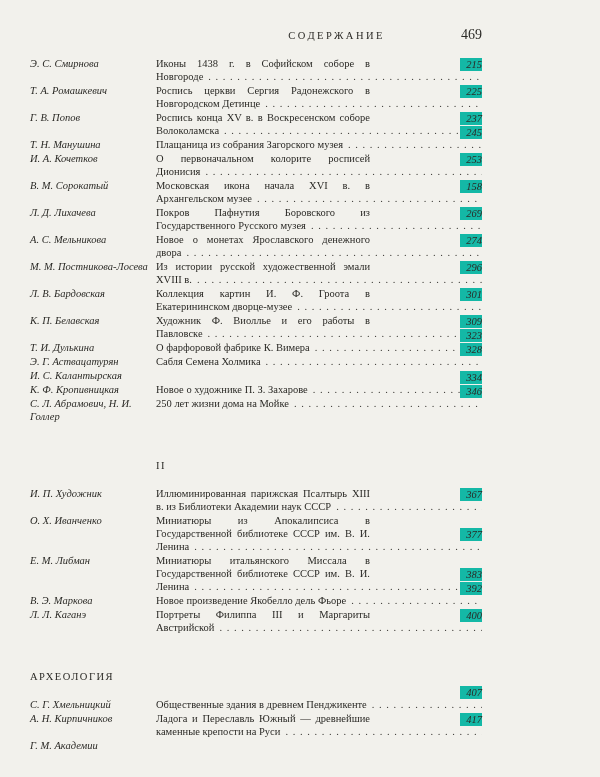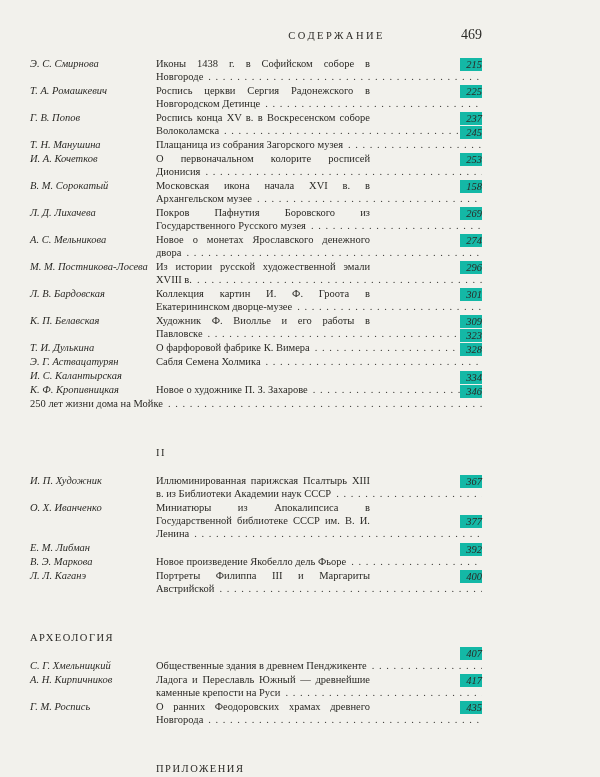--- a/index.html
+++ b/index.html
@@ -192,20 +192,21 @@
           <div class="author">И. С. Калантырская</div>
         </div>
         <div class="entry">
           <div class="author">К. Ф. Кропивницкая</div>
           <div class="main">
             <span class="twrap"><span>Новое о художнике П. З. Захарове</span></span>
             <span class="pageno">334</span>
           </div>
         </div>
         <div class="entry">
+          <div class="author">С. Л. Абрамович, Н. И. Голлер</div>
           <div class="main">
             <span class="twrap"><span>250 лет жизни дома на Мойке</span></span>
             <span class="pageno">346</span>
           </div>
         </div>
       </section>
       <section>
         <div class="section-heading indented">II</div>
         <div class="entry">
           <div class="author">И. П. Художник</div>
@@ -216,20 +217,24 @@
         </div>
         <div class="entry">
           <div class="author">О. Х. Иванченко</div>
           <div class="main">
             <span class="twrap"><span>Миниатюры из Апокалипсиса в Государственной библиотеке СССР им. В. И. Ленина</span></span>
             <span class="pageno">377</span>
           </div>
         </div>
         <div class="entry">
           <div class="author">Е. М. Либман</div>
+          <div class="main">
+            <span class="twrap"><span>Миниатюры итальянского Миссала в Государственной библиотеке СССР им. В. И. Ленина</span></span>
+            <span class="pageno">383</span>
+          </div>
         </div>
         <div class="entry">
           <div class="author">В. Э. Маркова</div>
           <div class="main">
             <span class="twrap"><span>Новое произведение Якобелло дель Фьоре</span></span>
             <span class="pageno">392</span>
           </div>
         </div>
         <div class="entry">
           <div class="author">Л. Л. Каганэ</div>
@@ -249,25 +254,21 @@
           </div>
         </div>
         <div class="entry">
           <div class="author">А. Н. Кирпичников</div>
           <div class="main">
             <span class="twrap"><span>Ладога и Переславль Южный — древнейшие каменные крепости на Руси</span></span>
             <span class="pageno">417</span>
           </div>
         </div>
         <div class="entry">
-          <div class="author">Г. М. Роспись</div>
-          <div class="main">
-            <span class="twrap"><span>О ранних Феодоровских храмах древнего Новгорода</span></span>
-            <span class="pageno">435</span>
-          </div>
+          <div class="author">Г. М. Академии</div>
         </div>
       </section>
       <section>
         <div class="section-heading indented">ПРИЛОЖЕНИЯ</div>
         <div class="entry">
           <div class="author"></div>
           <div class="main">
             <span class="twrap"><span>Письма Альфреда де Виньи Александре Коссаковской</span> <span class="note">(франц.)</span></span>
             <span class="pageno">447</span>
           </div>

